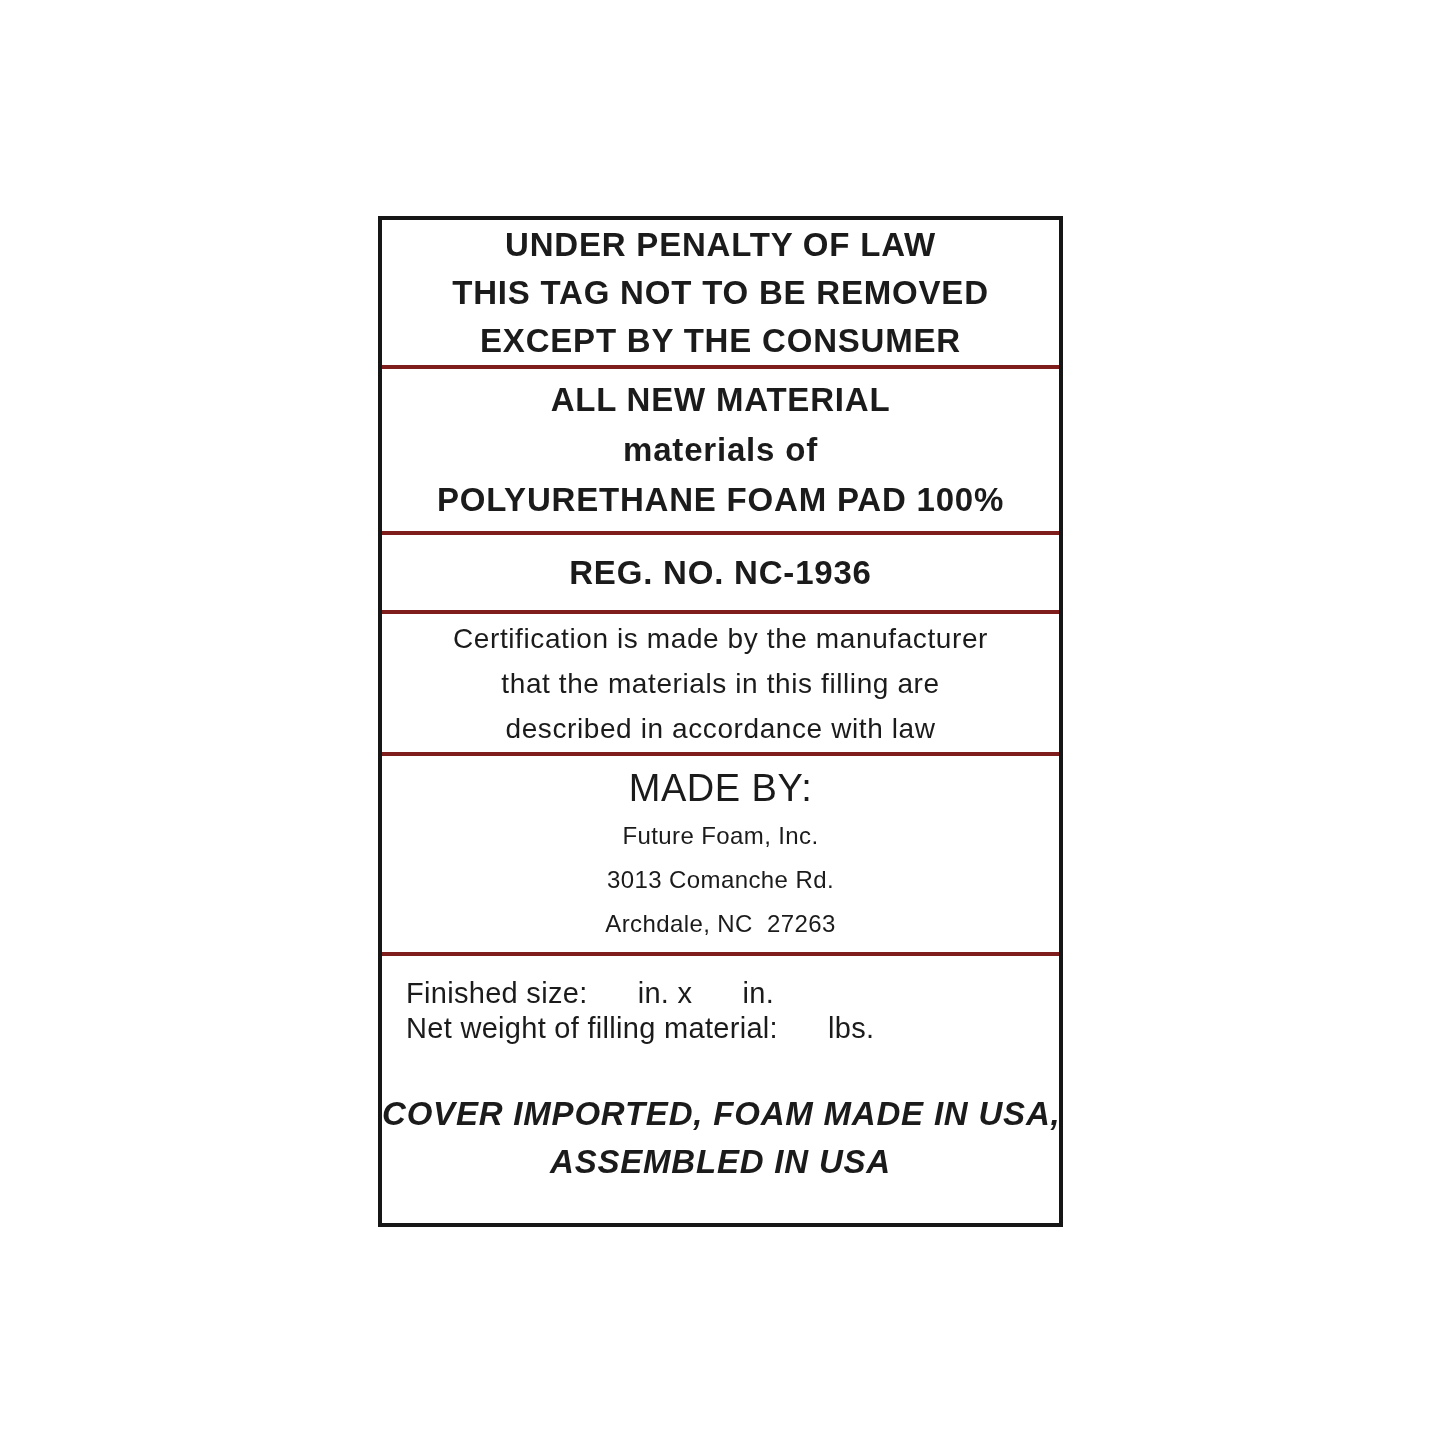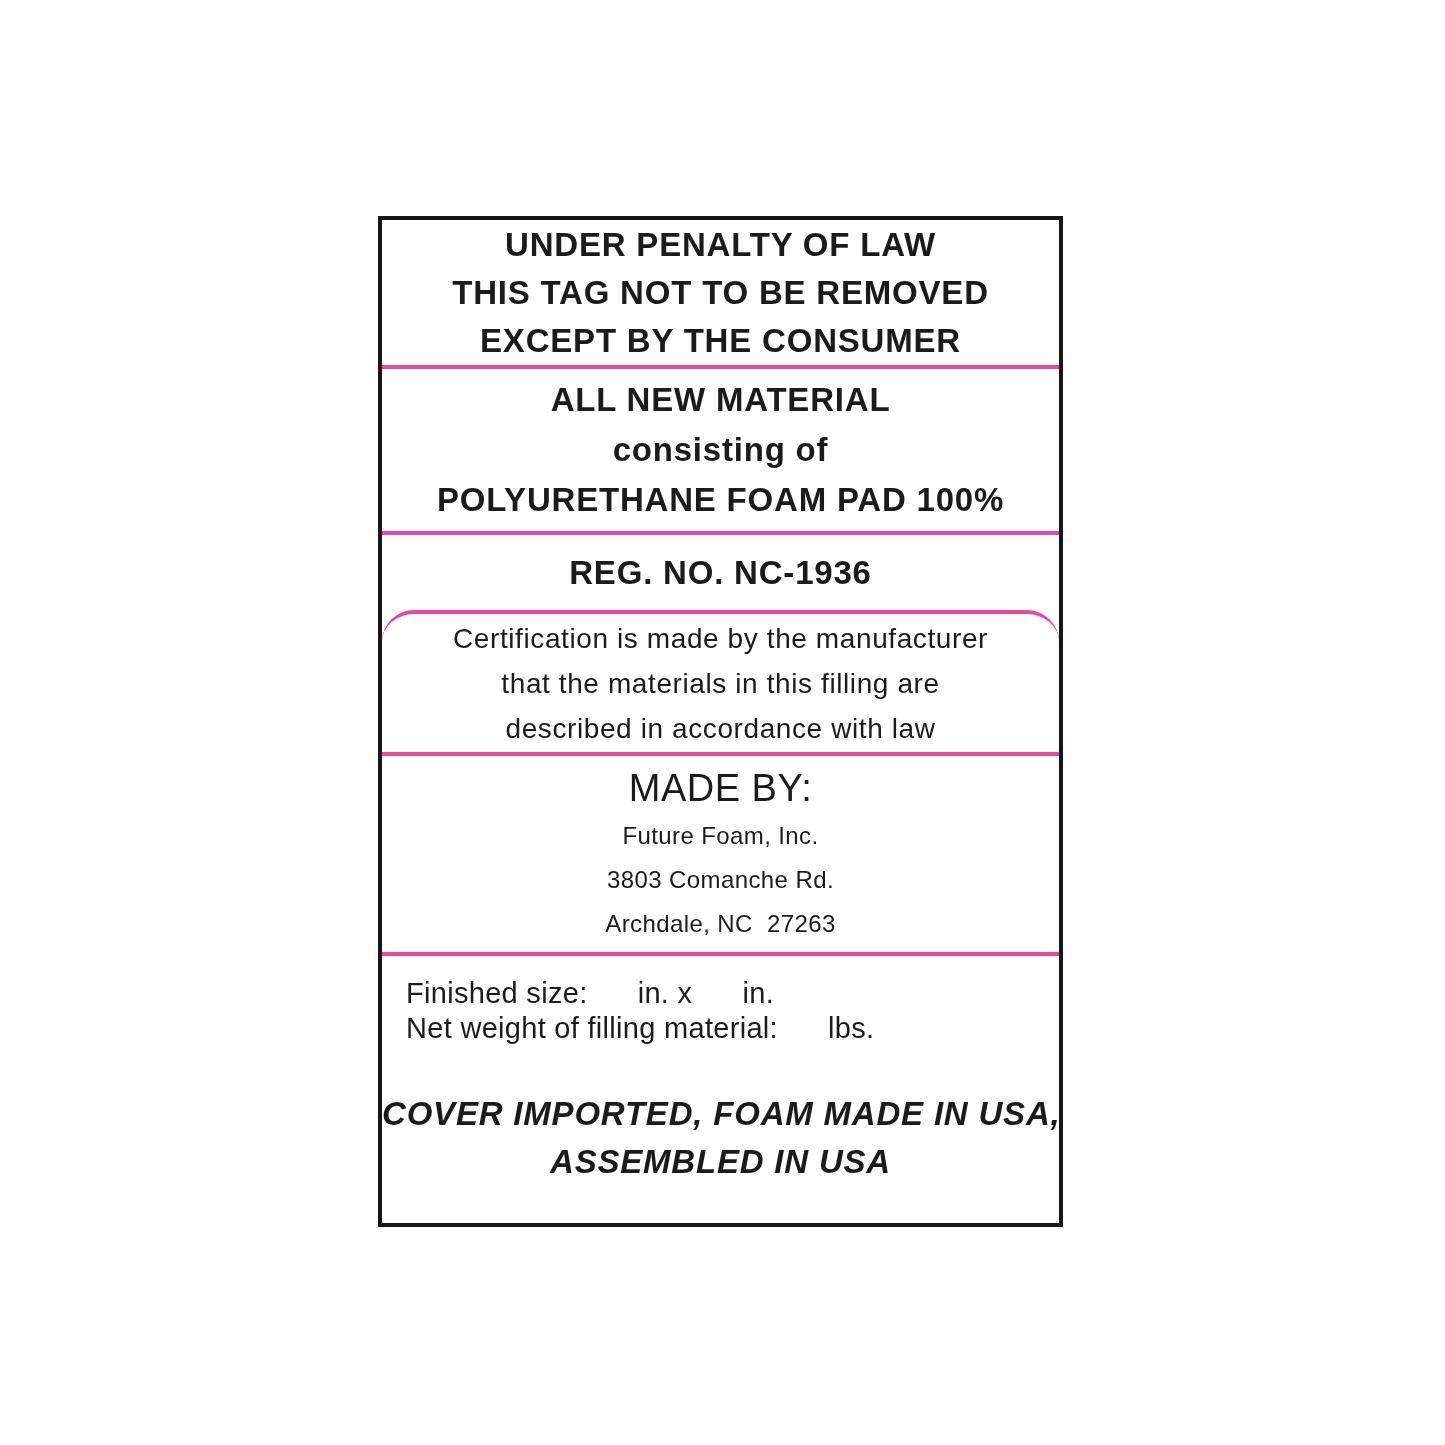--- a/index.html
+++ b/index.html
@@ -33,21 +33,21 @@
   }
   .row {
     box-sizing: content-box;
     display: flex;
     flex-direction: column;
     justify-content: center;
     align-items: center;
     text-align: center;
     overflow: hidden;
   }
-  .row + .row { border-top: 4px solid #ec4899; }
+  .row + .row { border-top: 4px solid #7f1d1d; }
   .line { white-space: pre; }
 
   .row-penalty { height: 145px; }
   .row-penalty .line {
     font-size: 33px;
     font-weight: bold;
     line-height: 48px;
     letter-spacing: 0.8px;
   }
 
@@ -59,21 +59,21 @@
     letter-spacing: 0.8px;
   }
 
   .row-reg { height: 75px; }
   .row-reg .line {
     font-size: 33px;
     font-weight: bold;
     letter-spacing: 0.8px;
   }
 
-  .row-cert { height: 138px; border-radius: 32px; }
+  .row-cert { height: 138px; }
   .row-cert .line {
     font-size: 28px;
     font-weight: normal;
     line-height: 45px;
     letter-spacing: 0.6px;
   }
 
   .row-madeby { height: 196px; }
   .row-madeby .heading {
     font-size: 38px;
@@ -130,38 +130,38 @@
   <div class="tag">
 
     <section class="row row-penalty">
       <div class="line">UNDER PENALTY OF LAW</div>
       <div class="line">THIS TAG NOT TO BE REMOVED</div>
       <div class="line">EXCEPT BY THE CONSUMER</div>
     </section>
 
     <section class="row row-material">
       <div class="line">ALL NEW MATERIAL</div>
-      <div class="line">consisting of</div>
+      <div class="line">materials of</div>
       <div class="line">POLYURETHANE FOAM PAD 100%</div>
     </section>
 
     <section class="row row-reg">
       <div class="line">REG. NO. NC-1936</div>
     </section>
 
     <section class="row row-cert">
       <div class="line">Certification is made by the manufacturer</div>
       <div class="line">that the materials in this filling are</div>
       <div class="line">described in accordance with law</div>
     </section>
 
     <section class="row row-madeby">
       <div class="heading">MADE BY:</div>
       <div class="line">Future Foam, Inc.</div>
-      <div class="line">3803 Comanche Rd.</div>
+      <div class="line">3013 Comanche Rd.</div>
       <div class="line">Archdale, NC  27263</div>
     </section>
 
     <section class="row row-details">
       <div class="details">
         <div class="line">Finished size:      in. x      in.</div>
         <div class="line">Net weight of filling material:      lbs.</div>
       </div>
       <div class="origin">
         <div class="line">COVER IMPORTED, FOAM MADE IN USA,</div>

